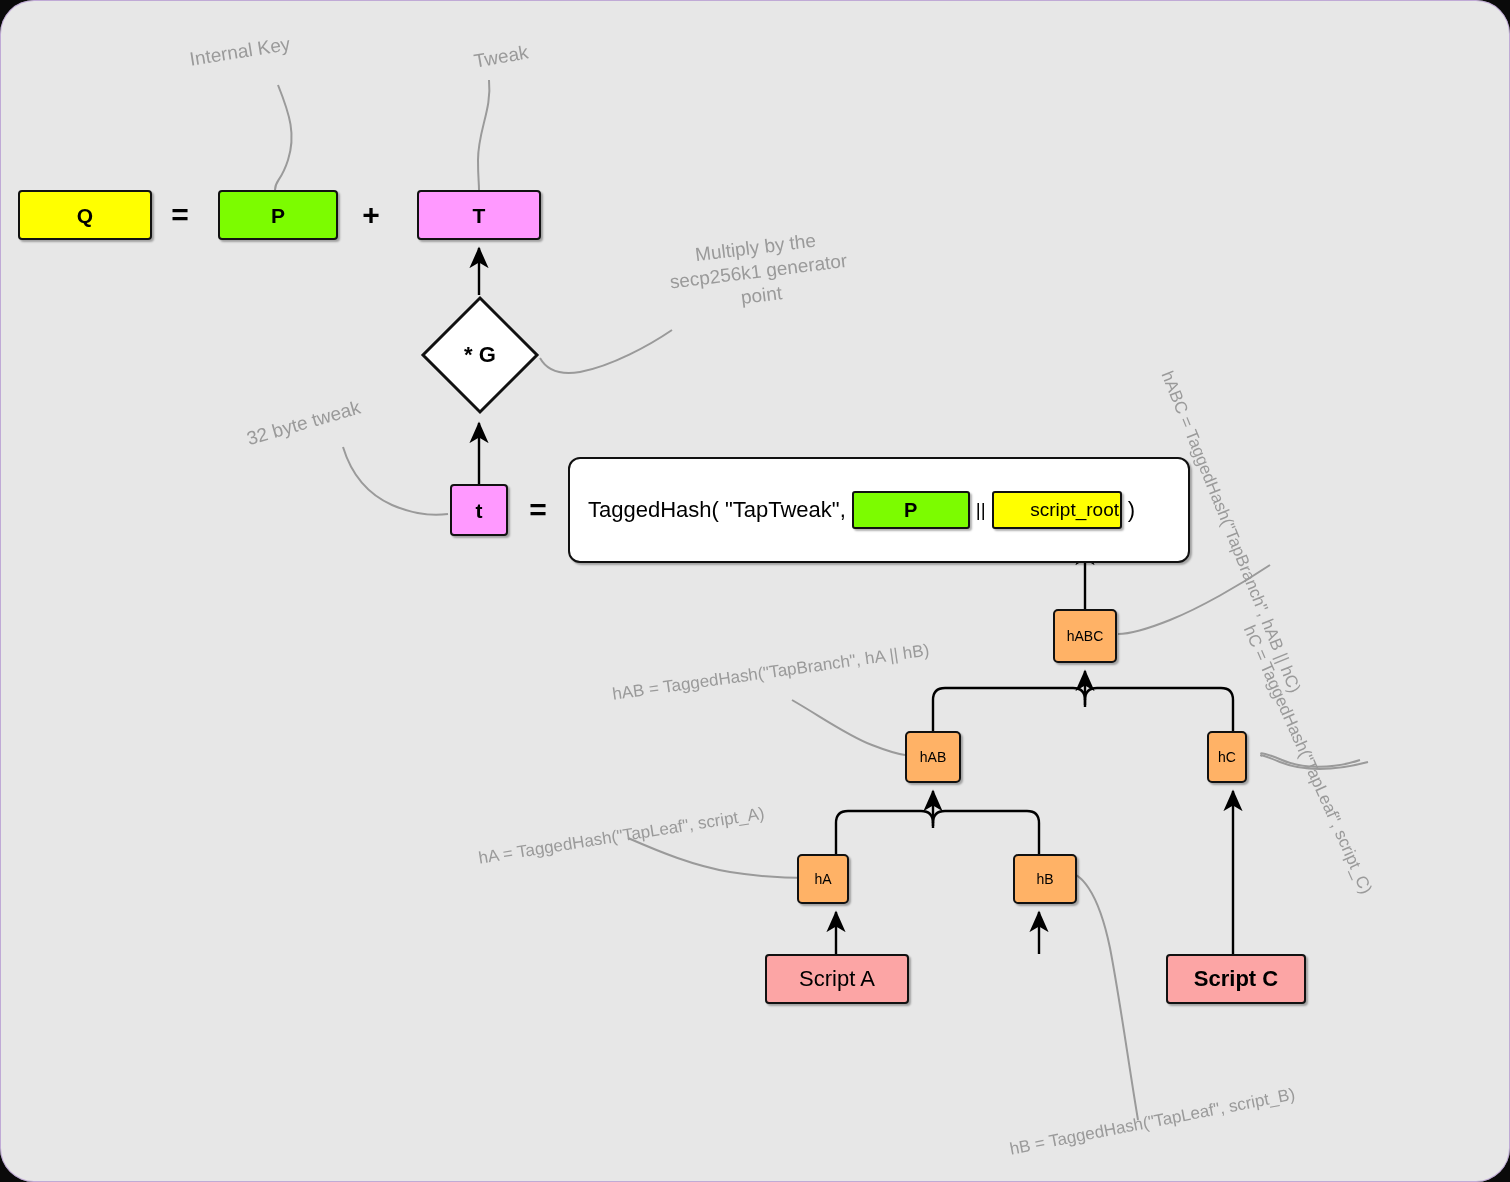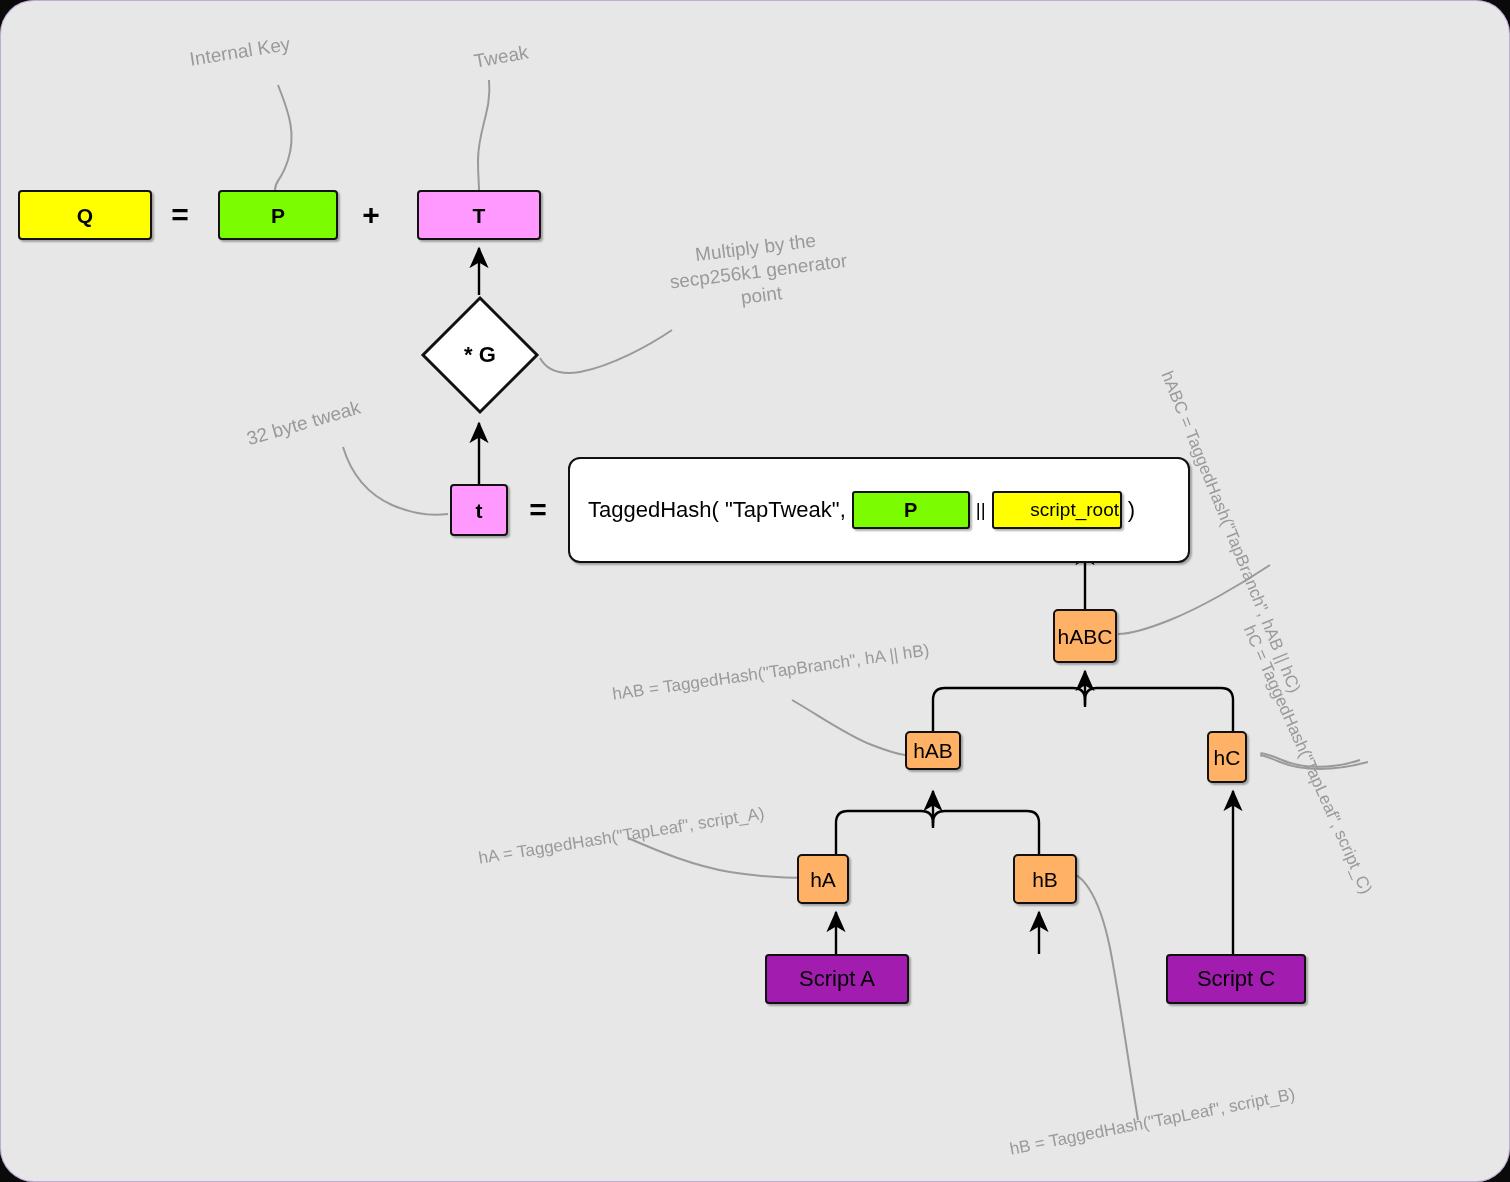--- a/index.html
+++ b/index.html
@@ -39,31 +39,31 @@
      background:#fff;border:2px solid #111;border-radius:12px;box-sizing:border-box;
      box-shadow:2px 2px 2px rgba(0,0,0,.30);
      display:flex;align-items:center;padding-left:18px;}
   #hashBox .txt{font-size:22px;color:#000;white-space:nowrap;}
   #hashBox .inl{display:inline-flex;align-items:center;justify-content:center;
      border:2px solid #111;border-radius:3px;box-sizing:border-box;
      box-shadow:2px 2px 2px rgba(0,0,0,.30);vertical-align:middle;}
   #inP{width:118px;height:38px;background:#7cfc00;font-size:20px;font-weight:bold;margin:0 6px;}
   #inRoot{width:130px;height:38px;background:#ffff00;font-size:19px;margin:0 6px;padding-left:36px;}
 
-  .node{background:#ffb266;font-size:21px;border-radius:5px;}
+  .node{background:#ffb266;font-size:14px;border-radius:5px;}
   #nABC{left:1053px;top:609px;width:64px;height:54px;}
-  #nAB {left:905px; top:731px;width:56px;height:39px;}
+  #nAB {left:905px; top:731px;width:56px;height:52px;}
   #nHC {left:1207px;top:731px;width:40px;height:52px;}
   #nHA {left:797px; top:854px;width:52px;height:50px;}
   #nHB {left:1013px;top:854px;width:64px;height:50px;}
 
-  .script{background:#a21caf;font-size:22px;border-radius:4px;}
+  .script{background:#fca5a5;font-size:22px;border-radius:4px;}
   #sA{left:765px; top:954px;width:144px;height:50px;}
   #sB{left:967px; top:954px;width:144px;height:50px;}
-  #sC{left:1166px;top:954px;width:140px;height:50px;}
+  #sC{left:1166px;top:954px;width:140px;height:50px;font-weight:bold;}
 
   .anno{position:absolute;color:#9a9a9a;font-size:19px;white-space:pre;
         line-height:1.25;}
   .anno.c{text-align:center;}
 </style>
 </head>
 <body>
 
 <div id="stage">
   <div id="panel"></div>

